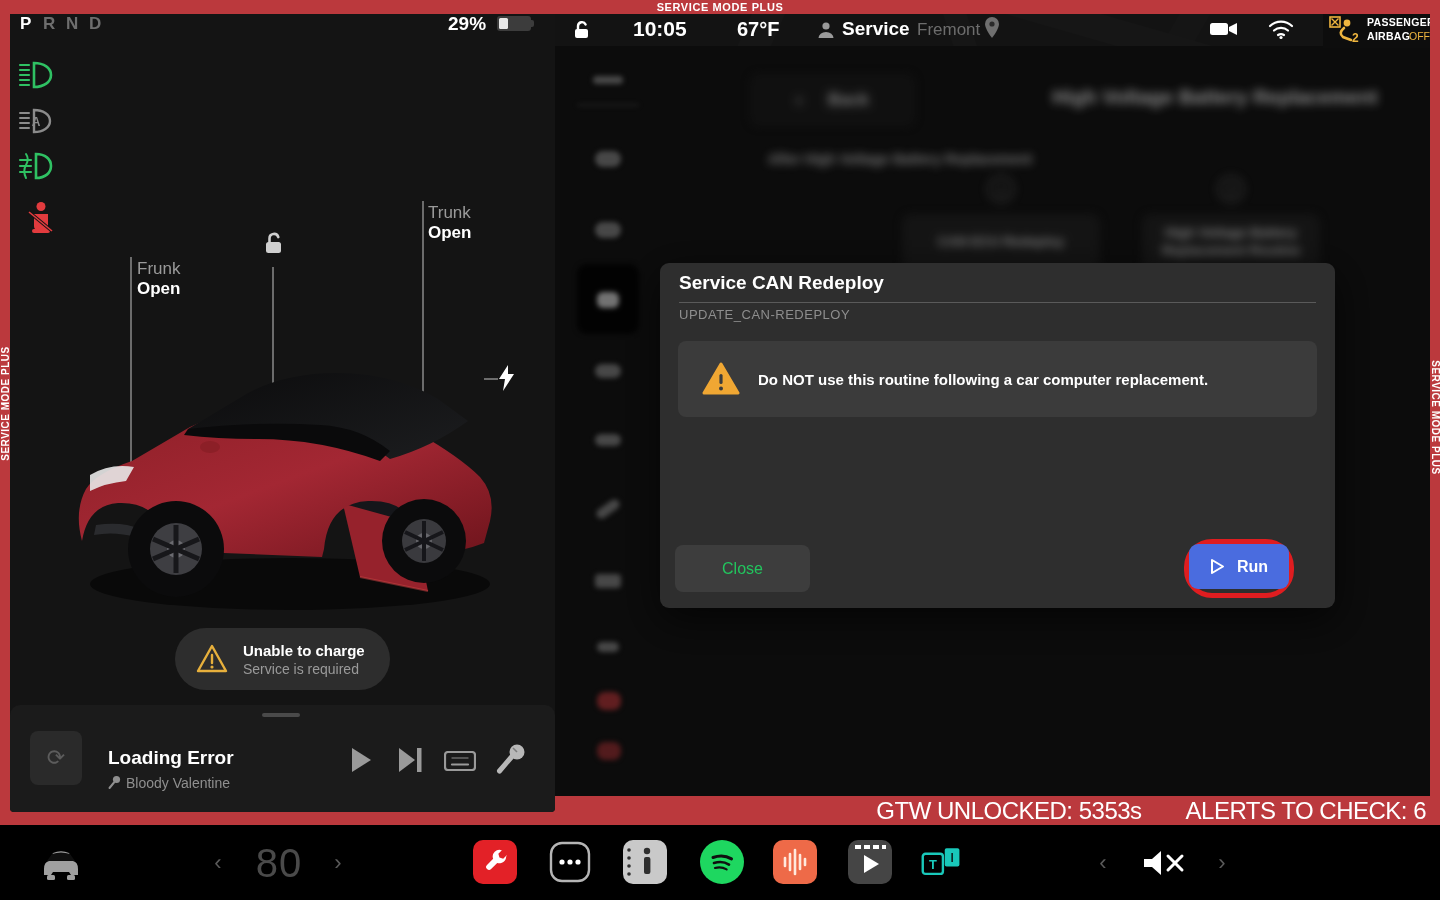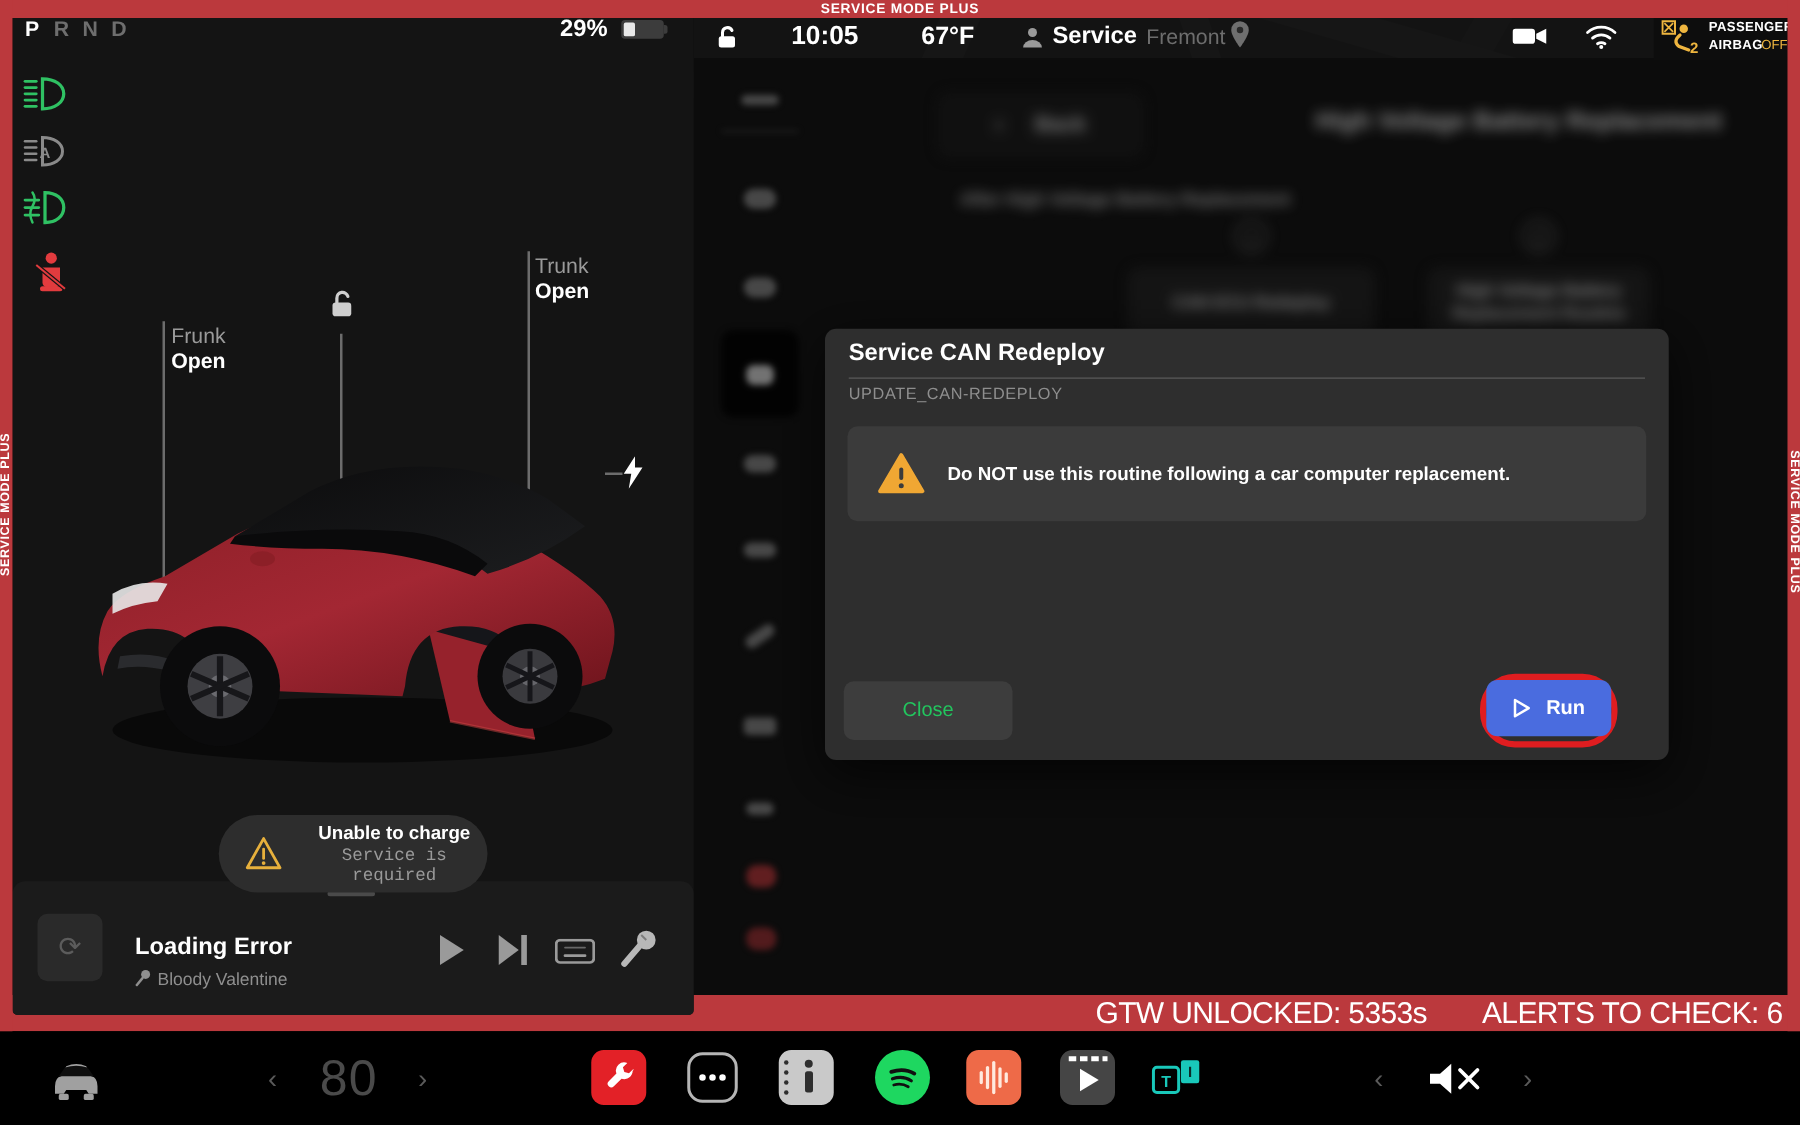--- a/index.html
+++ b/index.html
@@ -82,24 +82,24 @@
                    border-radius:3px; }
   .battery-fill { position:absolute; left:2px; top:2px; width:9px; height:11px; background:#e8e8e8; border-radius:1.5px; }
   .battery-tip { position:absolute; left:521px; top:11px; width:3px; height:7px; background:#3c3c3c;
                  border-radius:0 2px 2px 0; }
 
   .callout-label { position:absolute; font-size:17px; line-height:1.15; }
   .callout-label .n { color:#9a9a9a; }
   .callout-label .s { color:#fff; font-weight:bold; }
   .vline { position:absolute; width:1.5px; background:#8a8a8a; opacity:.75; }
 
-  .toast { position:absolute; left:165px; top:643px; width:215px; height:62px; background:#2d2d2d;
-           border-radius:31px; display:flex; align-items:center; z-index:3;text-align:center; }
+  .toast { position:absolute; left:165px; top:619px; width:215px; height:62px; background:#2d2d2d;
+           border-radius:31px; display:flex; align-items:center; z-index:3; }
   .toast-title { color:#fff; font-size:15px; font-weight:bold; }
-  .toast-sub { color:#9a9a9a; font-size:14px; margin-top:2px;font-family:Liberation Mono, monospace; }
+  .toast-sub { color:#9a9a9a; font-size:14px; margin-top:2px; }
 
   .media { position:absolute; left:0; top:696px; width:545px; height:107px; background:#1b1b1b;
            border-radius:10px 10px 0 0; }
   .drag-handle { position:absolute; left:252px; top:8px; width:38px; height:4px; background:#4a4a4a; border-radius:2px; }
   .album { position:absolute; left:20px; top:26px; width:52px; height:54px; background:#2a2a2a; border-radius:8px;
            display:flex; align-items:center; justify-content:center; color:#5c5c5c; font-size:22px; }
   .mtitle { position:absolute; left:98px; top:42px; color:#fff; font-size:19px; font-weight:bold; }
   .msub { position:absolute; left:116px; top:70px; color:#8f8f8f; font-size:14px; }
 
   

